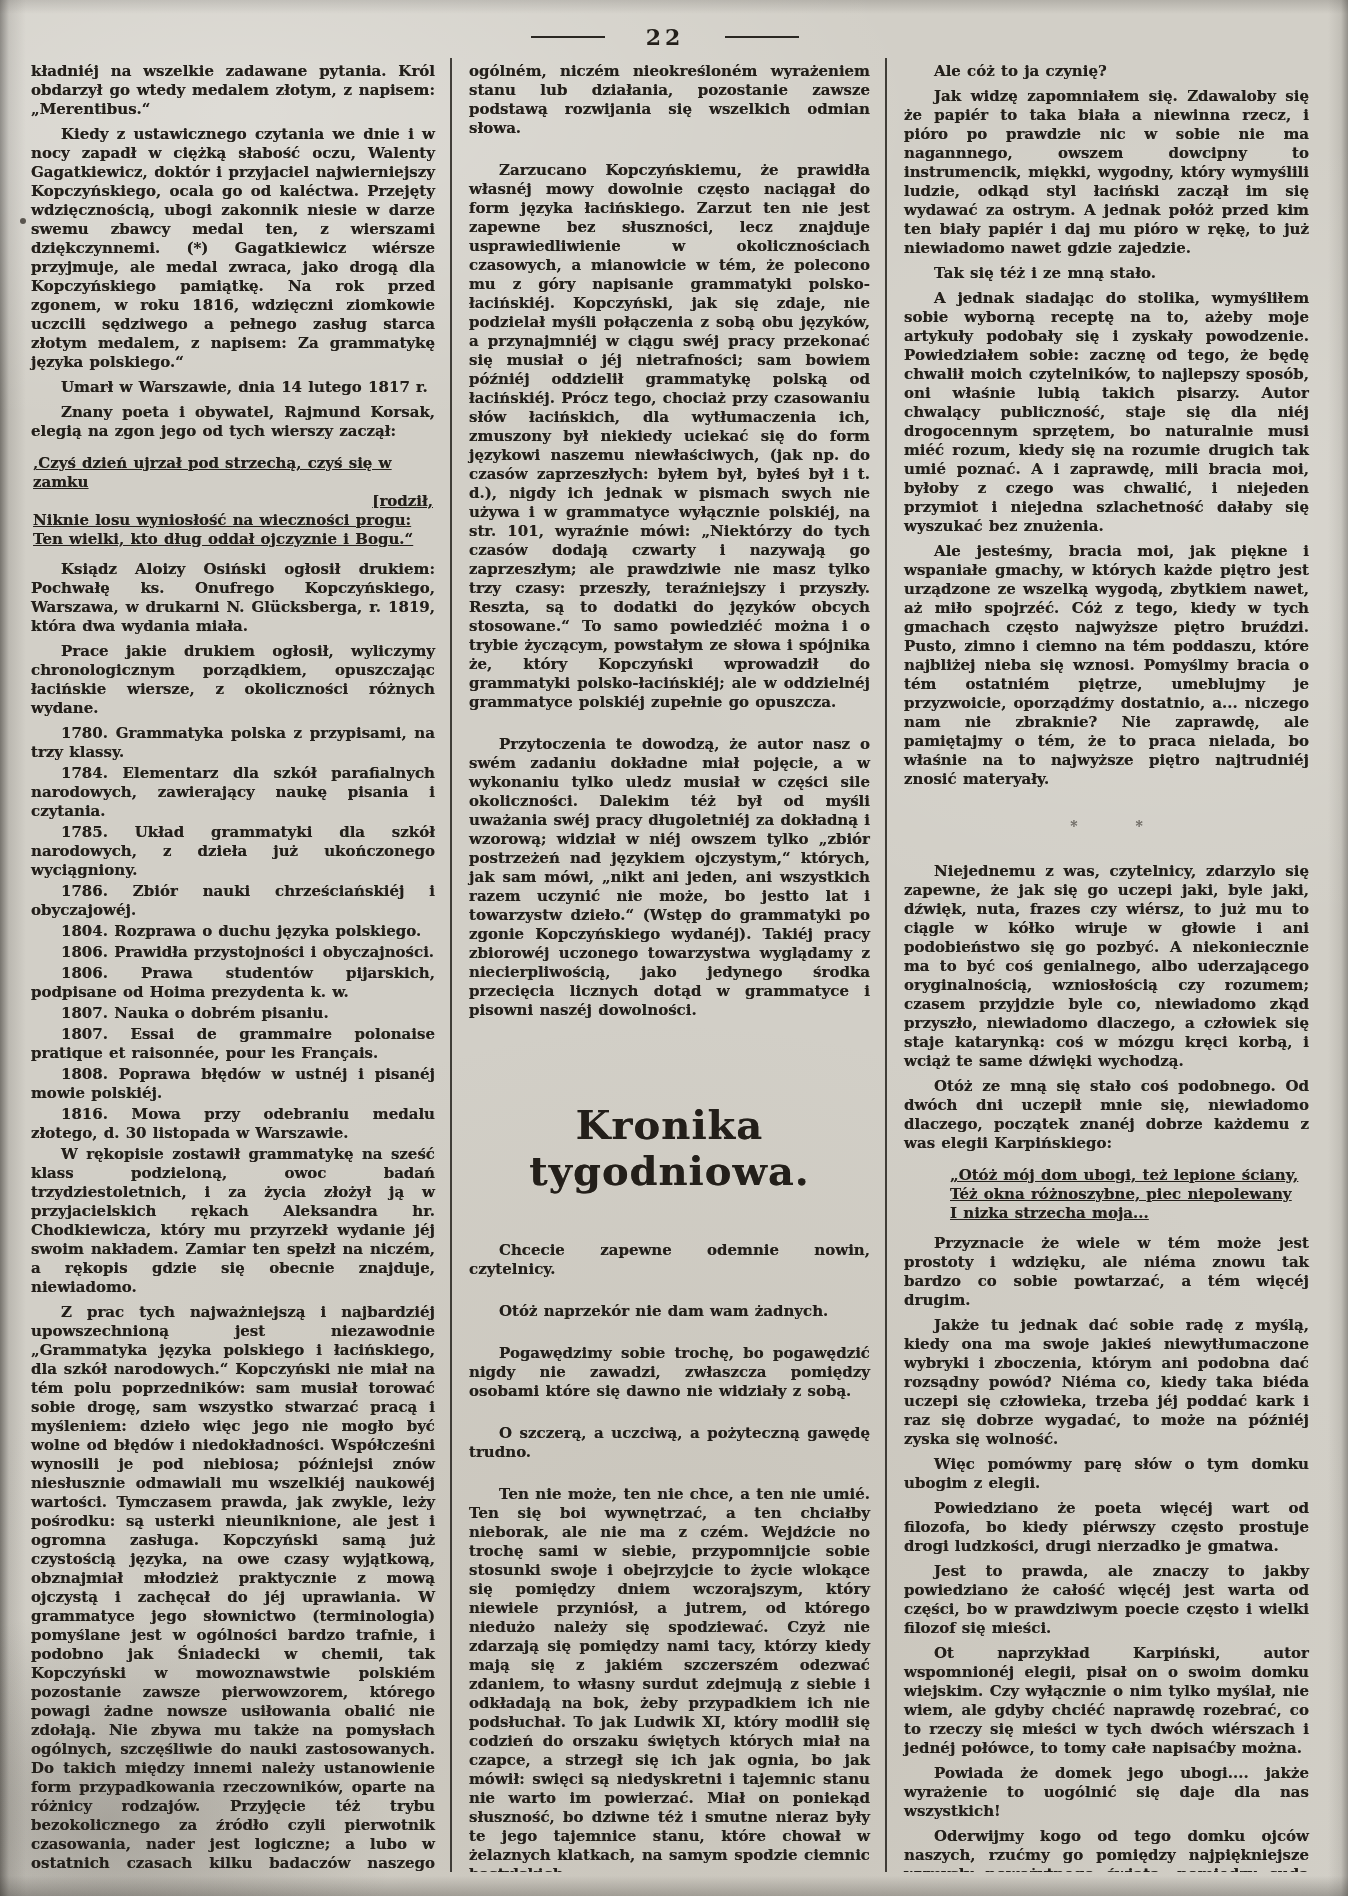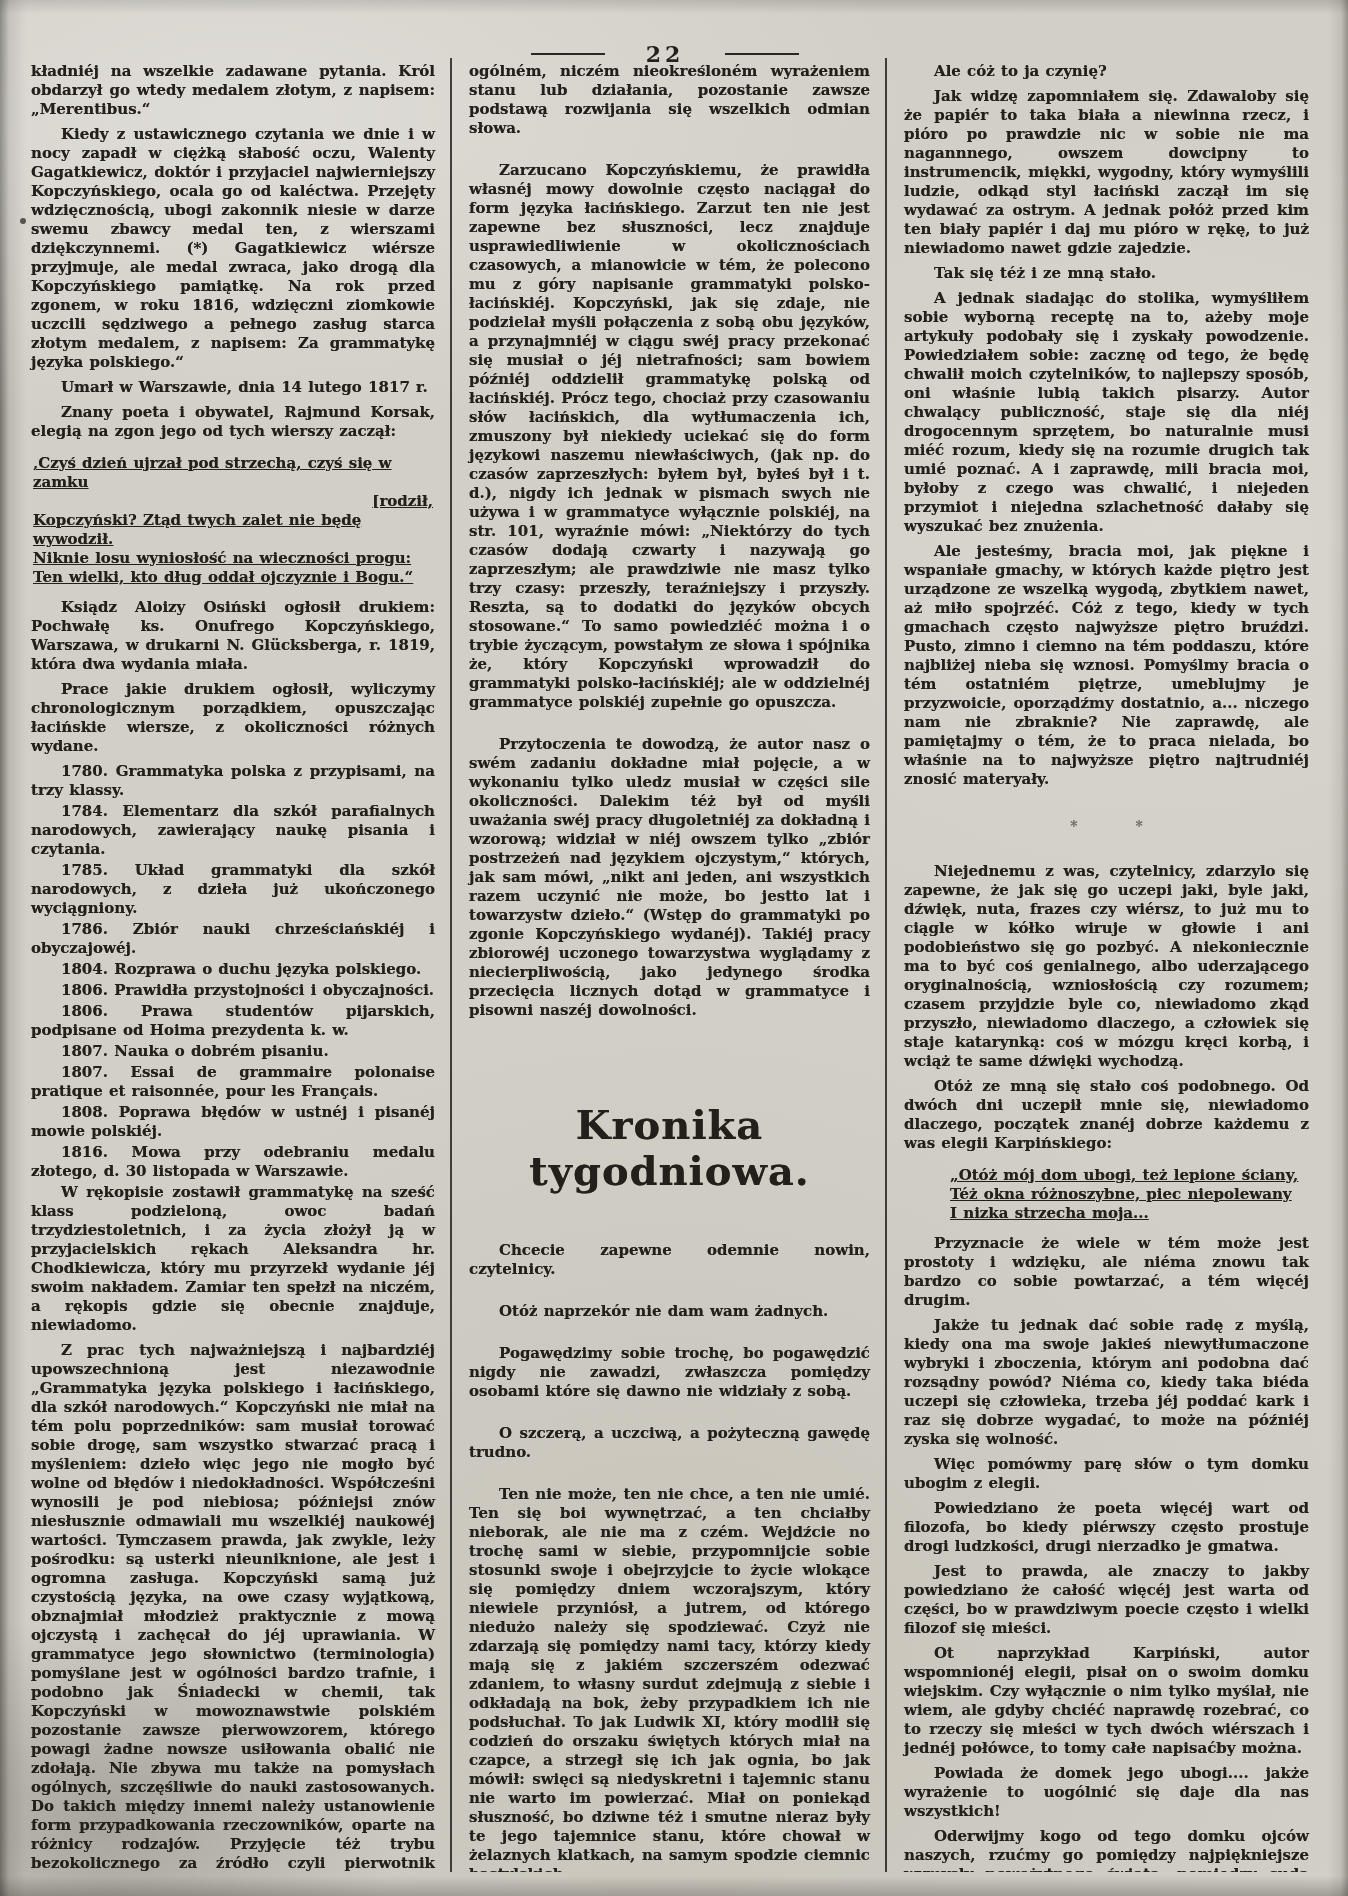--- a/index.html
+++ b/index.html
@@ -22,21 +22,20 @@
       linear-gradient(90deg, rgba(45,42,38,0.55) 0px, rgba(45,42,38,0.14) 9px, rgba(45,42,38,0) 26px),
       linear-gradient(270deg, rgba(45,42,38,0.38) 0px, rgba(45,42,38,0.10) 7px, rgba(45,42,38,0) 20px),
       linear-gradient(0deg, rgba(45,42,38,0.30) 0px, rgba(45,42,38,0) 20px),
       linear-gradient(180deg, rgba(45,42,38,0.18) 0px, rgba(45,42,38,0) 14px),
       var(--paper);
   }
   .page-header{
     position:absolute;top:24px;left:0;width:1330px;
     display:flex;align-items:center;justify-content:center;gap:41px;
     z-index:2;
-    margin-top:17px;
   }
   .page-header .dash{width:74px;height:2px;background:#2a2722;}
   .page-header .num{
     font-size:22px;font-weight:bold;letter-spacing:4px;color:var(--ink);
   }
   .columns{
     position:absolute;top:58px;left:14px;right:24px;
     display:flex;
     justify-content:flex-end;
   }
@@ -93,21 +92,20 @@
   <span class="speck"></span>
   <div class="columns">
     <div class="col col-0">
         <p class="para cont">kładniéj na wszelkie zadawane pytania. Król obdarzył go wtedy medalem złotym, z napisem: „Merentibus.“</p>
         <p class="para">Kiedy z ustawicznego czytania we dnie i w nocy zapadł w ciężką słabość oczu, Walenty Gagatkiewicz, doktór i przyjaciel najwierniejszy Kopczyńskiego, ocala go od kaléctwa. Przejęty wdzięcznością, ubogi zakonnik niesie w darze swemu zbawcy medal ten, z wierszami dziękczynnemi. (*) Gagatkiewicz wiérsze przyjmuje, ale medal zwraca, jako drogą dla Kopczyńskiego pamiątkę. Na rok przed zgonem, w roku 1816, wdzięczni ziomkowie uczcili sędziwego a pełnego zasług starca złotym medalem, z napisem: Za grammatykę języka polskiego.“</p>
         <p class="para">Umarł w Warszawie, dnia 14 lutego 1817 r.</p>
         <p class="para">Znany poeta i obywatel, Rajmund Korsak, elegią na zgon jego od tych wierszy zaczął:</p>
         <div class="verse">
           <div class="vline">‚Czyś dzień ujrzał pod strzechą, czyś się w zamku</div>
           <div class="vline vright">[rodził,</div>
-          <div class="vline">Kopczyński? Ztąd twych zalet nie będę wywodził.</div>
           <div class="vline">Niknie losu wyniosłość na wieczności progu:</div>
           <div class="vline">Ten wielki, kto dług oddał ojczyznie i Bogu.“</div>
         </div>
         <p class="para">Ksiądz Aloizy Osiński ogłosił drukiem: Pochwałę ks. Onufrego Kopczyńskiego, Warszawa, w drukarni N. Glücksberga, r. 1819, która dwa wydania miała.</p>
         <p class="para">Prace jakie drukiem ogłosił, wyliczymy chronologicznym porządkiem, opuszczając łacińskie wiersze, z okoliczności różnych wydane.</p>
         <p class="para item">1780. Grammatyka polska z przypisami, na trzy klassy.</p>
         <p class="para item">1784. Elementarz dla szkół parafialnych narodowych, zawierający naukę pisania i czytania.</p>
         <p class="para item">1785. Układ grammatyki dla szkół narodowych, z dzieła już ukończonego wyciągniony.</p>
         <p class="para item">1786. Zbiór nauki chrześciańskiéj i obyczajowéj.</p>
         <p class="para item">1804. Rozprawa o duchu języka polskiego.</p>

